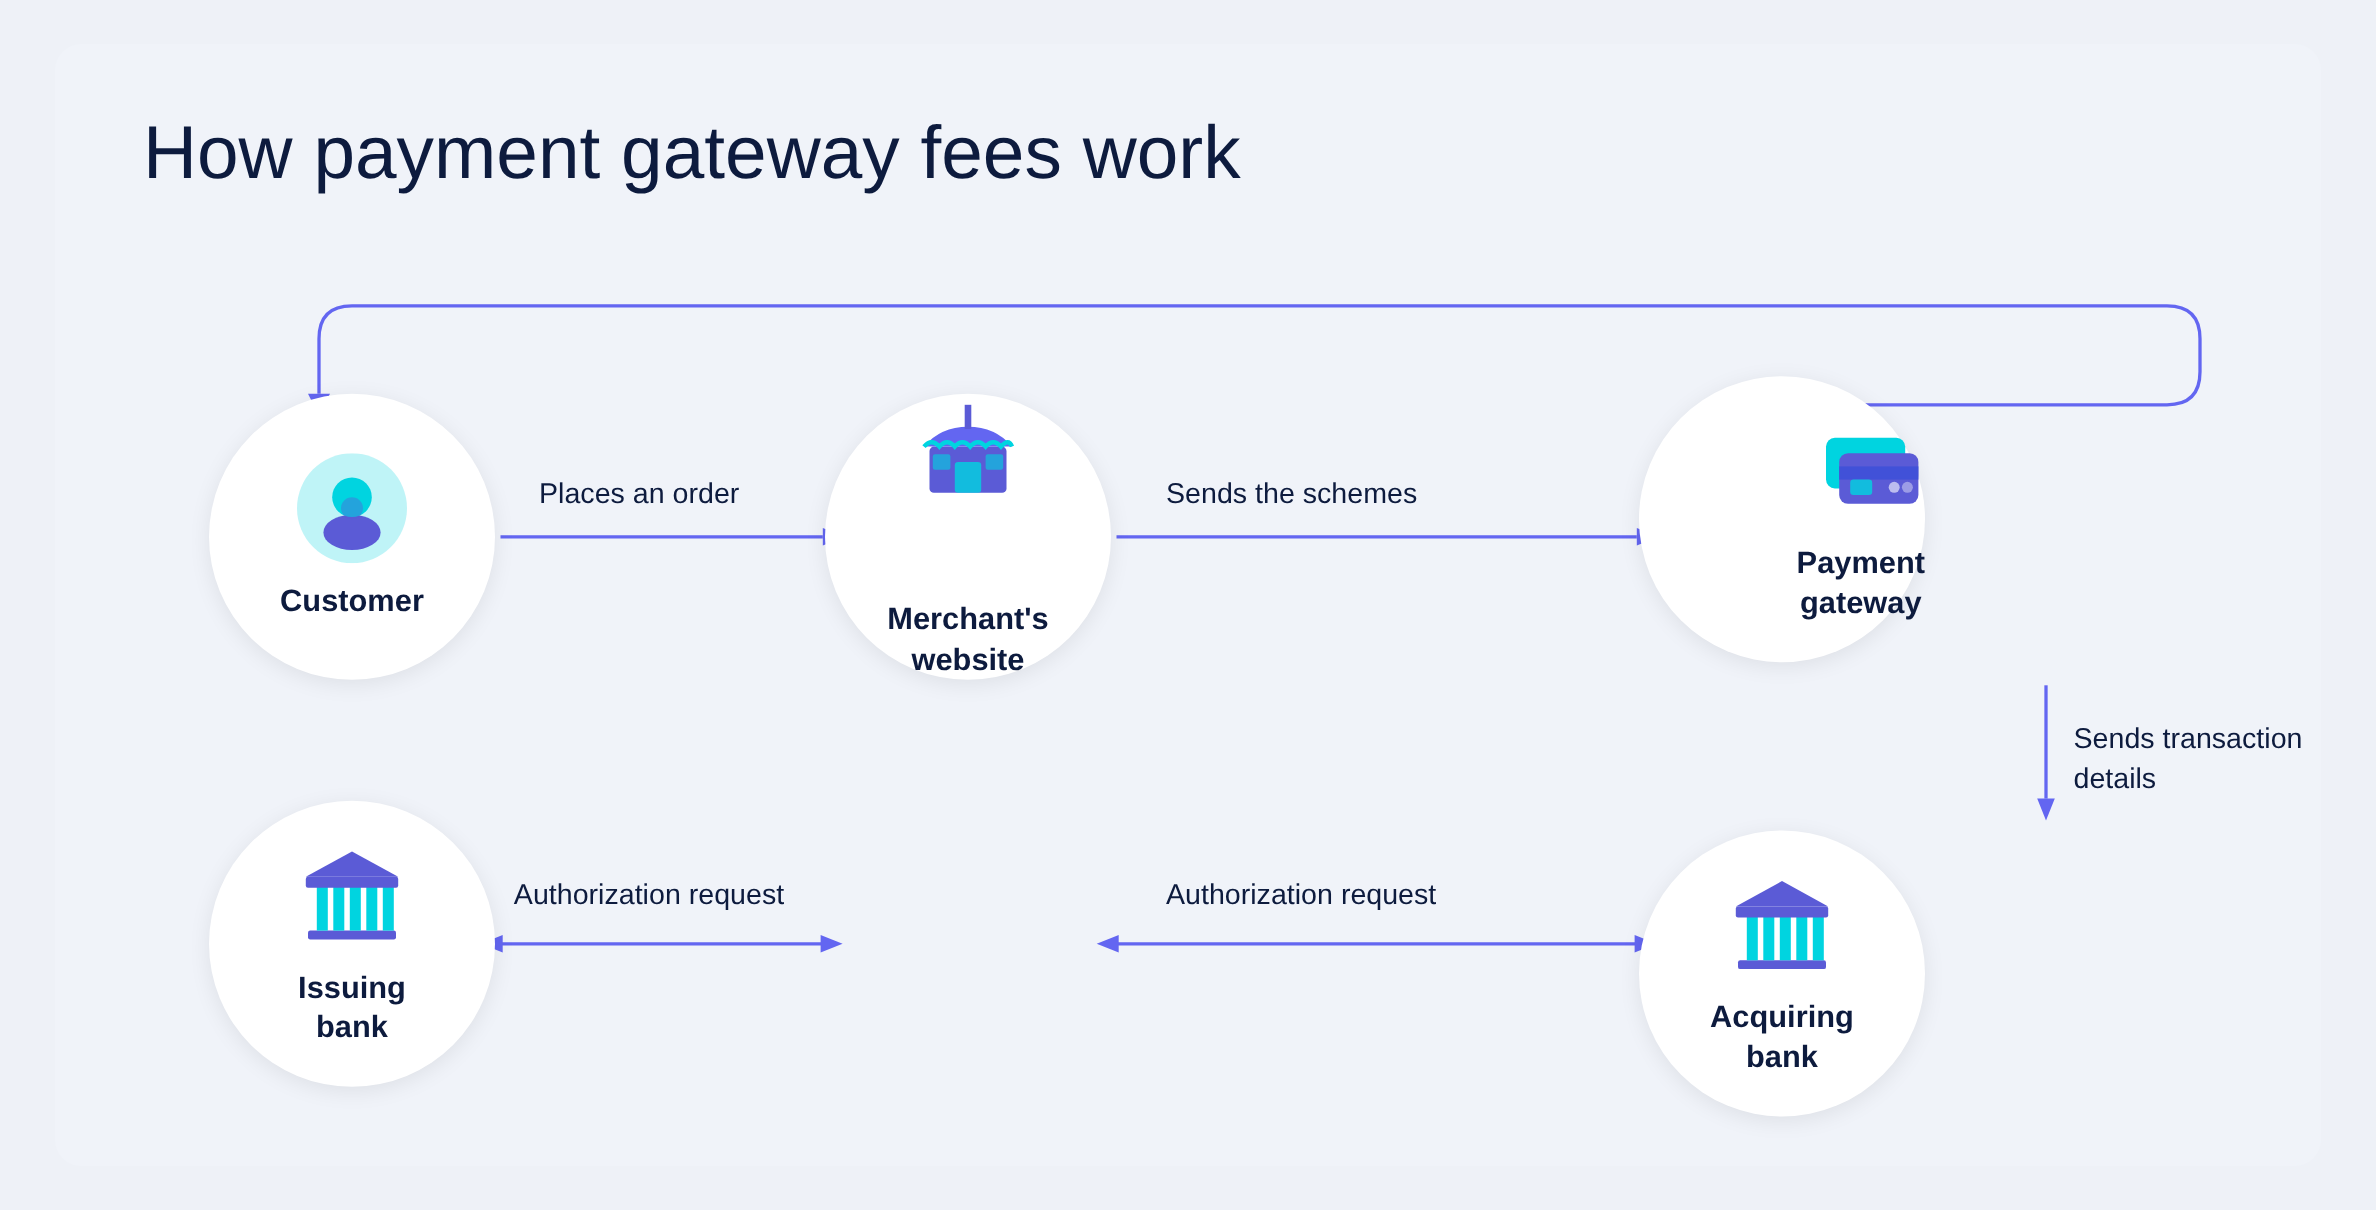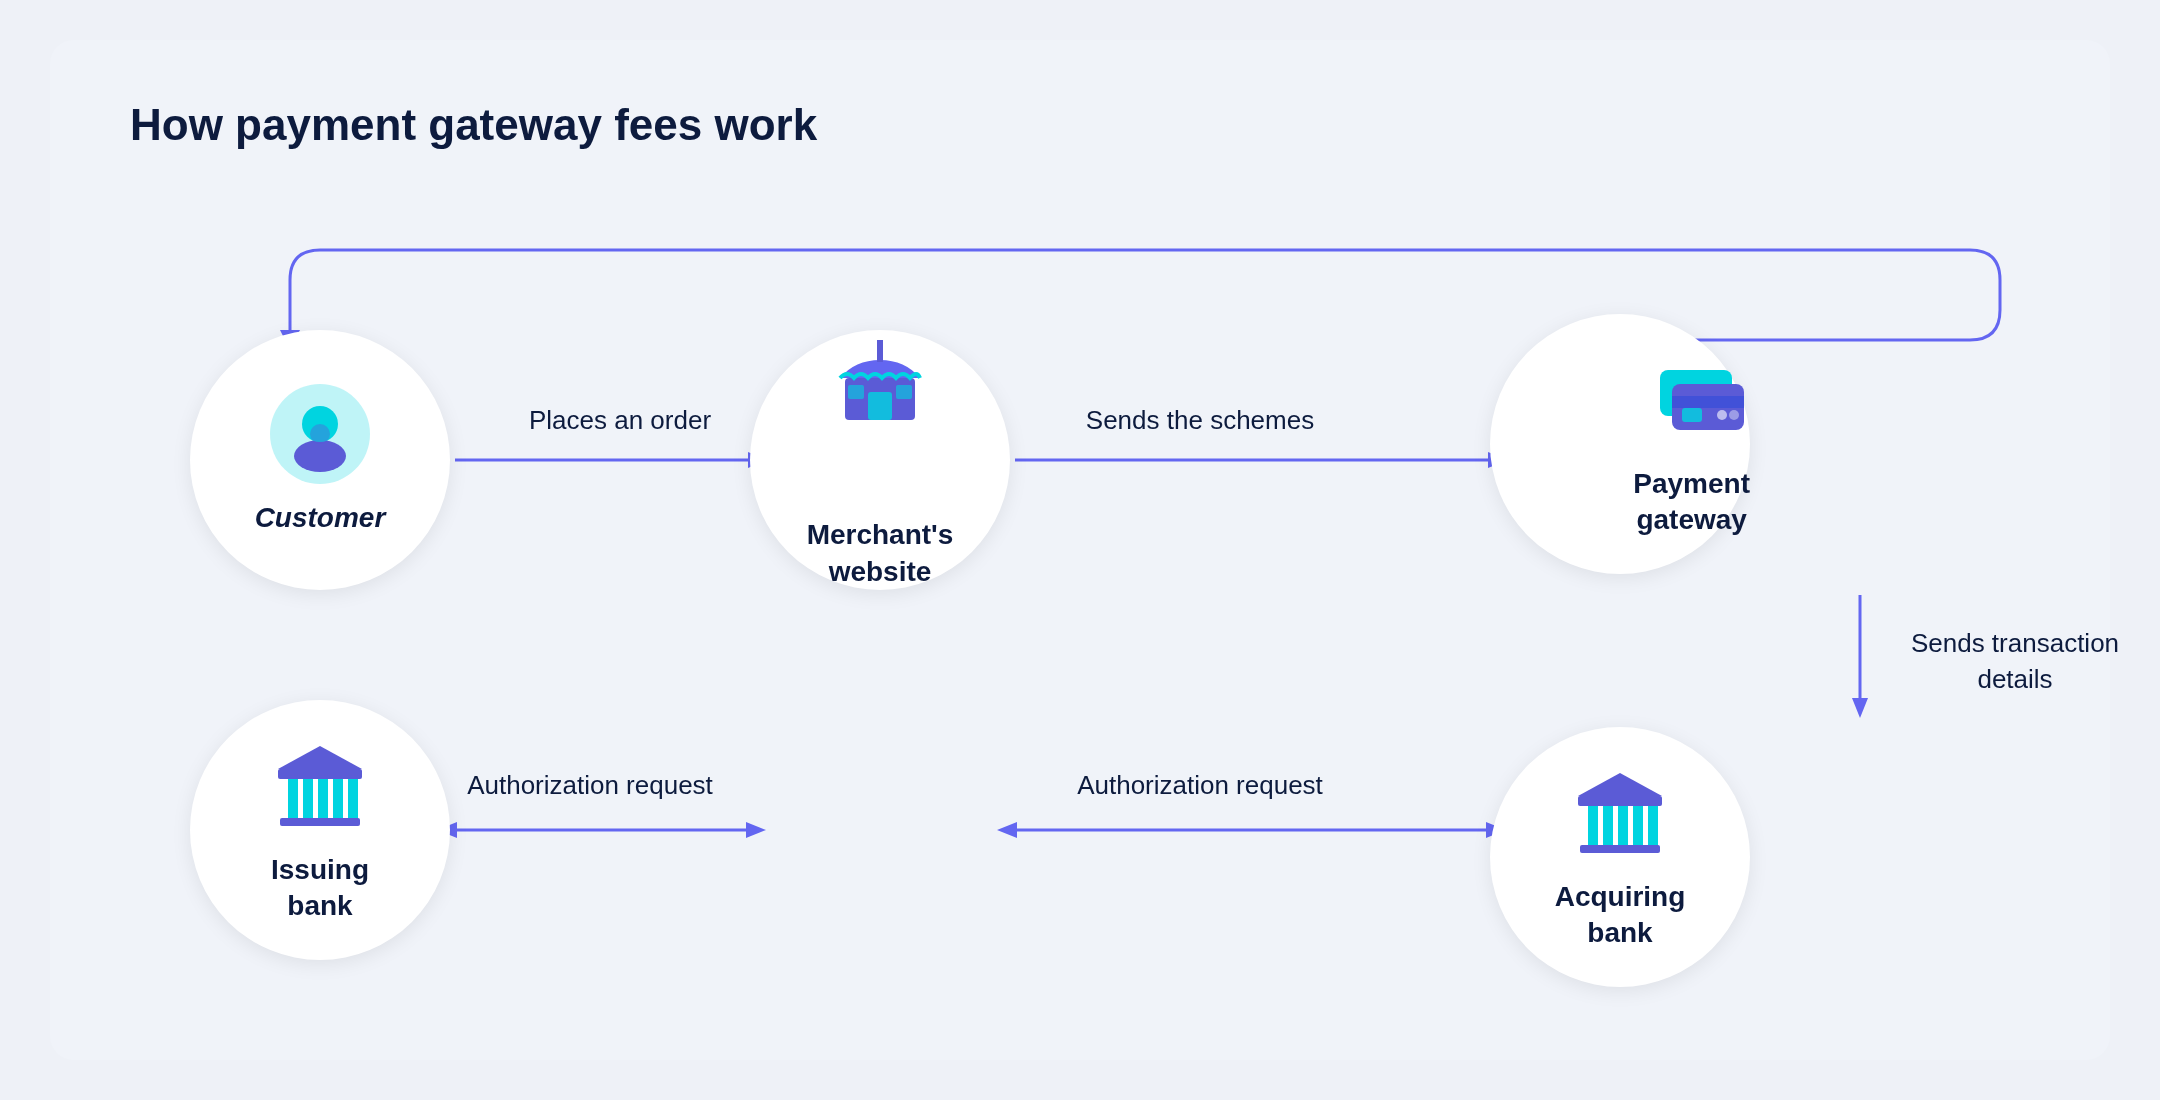--- a/index.html
+++ b/index.html
@@ -14,22 +14,22 @@
     }
     .container {
       background: #f0f3f9;
       width: 2060px;
       height: 1020px;
       border-radius: 24px;
       padding: 60px 80px;
       position: relative;
     }
     .title {
-      font-size: 44px;
-      font-weight: 700;
+      font-size: 68px;
+      font-weight: 400;
       color: #0d1b3e;
       margin-bottom: 60px;
     }
     .diagram {
       position: relative;
       width: 100%;
       height: 820px;
     }
     
     .circle {
@@ -46,35 +46,35 @@
       gap: 16px;
     }
     .circle-label {
       font-size: 28px;
       font-weight: 600;
       color: #0d1b3e;
       text-align: center;
       line-height: 1.3;
     }
     
-    .circle-customer { left: 60px; top: 120px; font-style: italic; }
+    .circle-customer { left: 60px; top: 120px; }
     .circle-merchant { left: 620px; top: 120px; justify-content: space-between; }
     .circle-gateway  { left: 1360px; top: 104px; align-items: flex-end; }
     
     .circle-issuing  { left: 60px; top: 490px; }
     .circle-card     { left: 620px; top: 490px; }
     .circle-acquiring { left: 1360px; top: 517px; }
 
     
     .arrow-label {
       position: absolute;
       font-size: 26px;
       color: #0d1b3e;
       font-weight: 400;
-      text-align: center;
+      text-align: left;
       pointer-events: none;
     }
 
     
     .arrows-svg {
       position: absolute;
       top: 0; left: 0;
       width: 100%;
       height: 100%;
       pointer-events: none;

